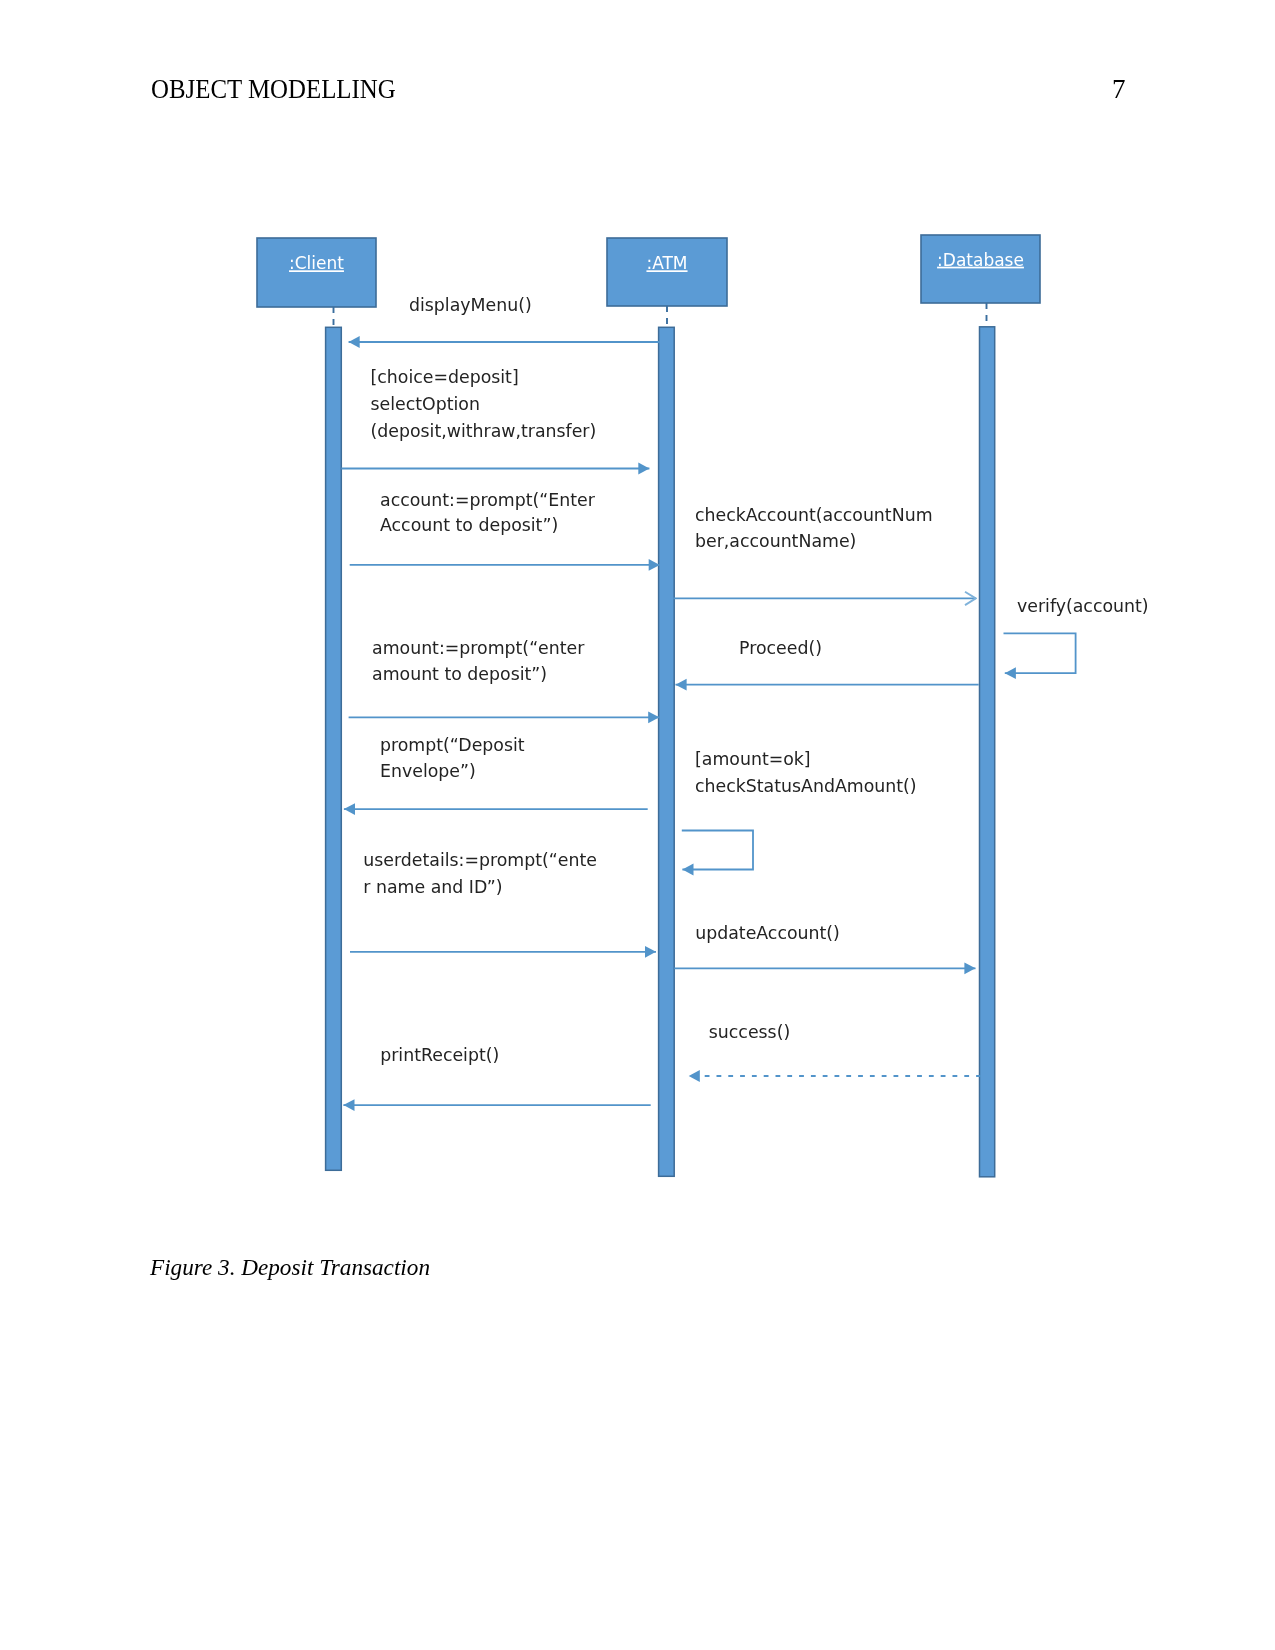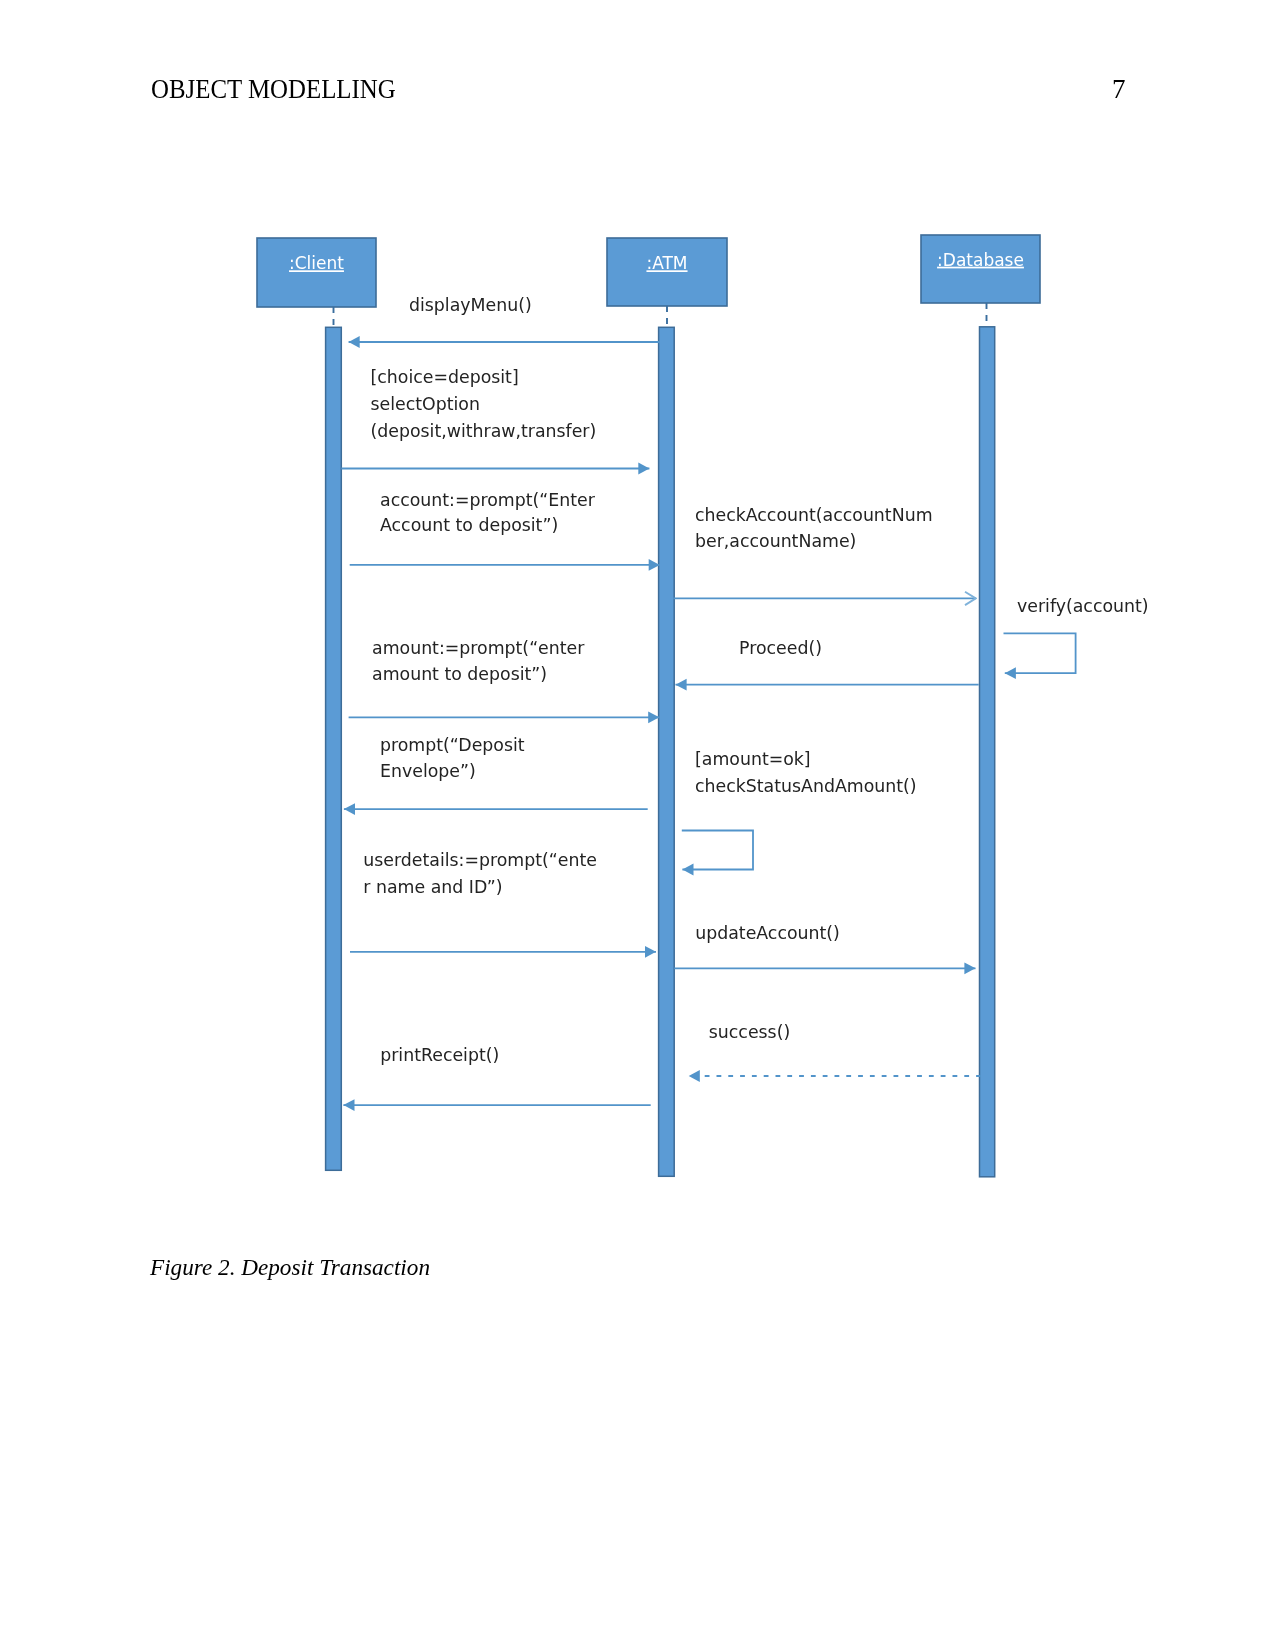--- a/index.html
+++ b/index.html
@@ -17,21 +17,21 @@
   svg.diagram{position:absolute;left:0;top:0;width:1275px;height:1650px;overflow:visible;}
   .dtext{font-family:"DejaVu Sans", sans-serif;font-size:17.35px;fill:#232323;}
   .boxlabel{font-family:"DejaVu Sans", sans-serif;font-size:17px;fill:#ffffff;text-decoration:underline;}
 </style>
 </head>
 <body>
 
 <div class="page">
   <div class="hdr">OBJECT MODELLING</div>
   <div class="pgnum">7</div>
-  <div class="caption">Figure 2. Deposit Transaction</div>
+  <div class="caption">Figure 3. Deposit Transaction</div>
 
   <svg class="diagram" viewBox="0 0 1275 1650">
     <defs>
       <marker id="ahL" markerWidth="12" markerHeight="13" refX="11.4" refY="6.5" orient="auto" markerUnits="userSpaceOnUse">
         <path d="M 11.4 6.5 L 0.3 0.6 L 0.3 12.4 Z" fill="#5294ca"></path>
       </marker>
       <marker id="ahR" markerWidth="12" markerHeight="13" refX="11.4" refY="6.5" orient="auto" markerUnits="userSpaceOnUse">
         <path d="M 11.4 6.5 L 0.3 0.6 L 0.3 12.4 Z" fill="#5294ca"></path>
       </marker>
       <marker id="ahOpen" markerWidth="13" markerHeight="16" refX="11.9" refY="8" orient="auto" markerUnits="userSpaceOnUse">

